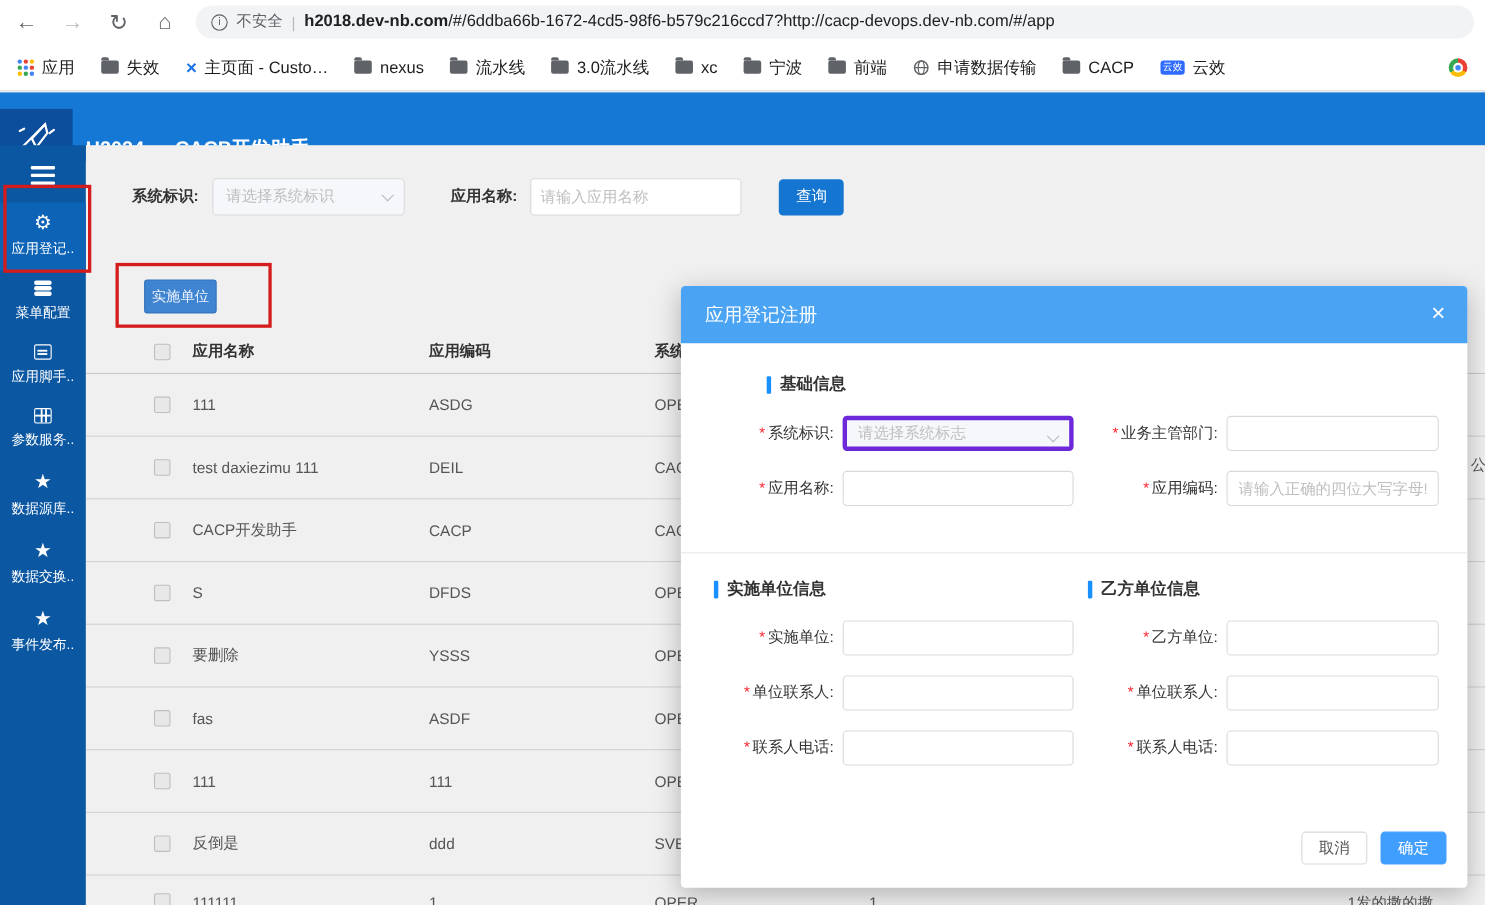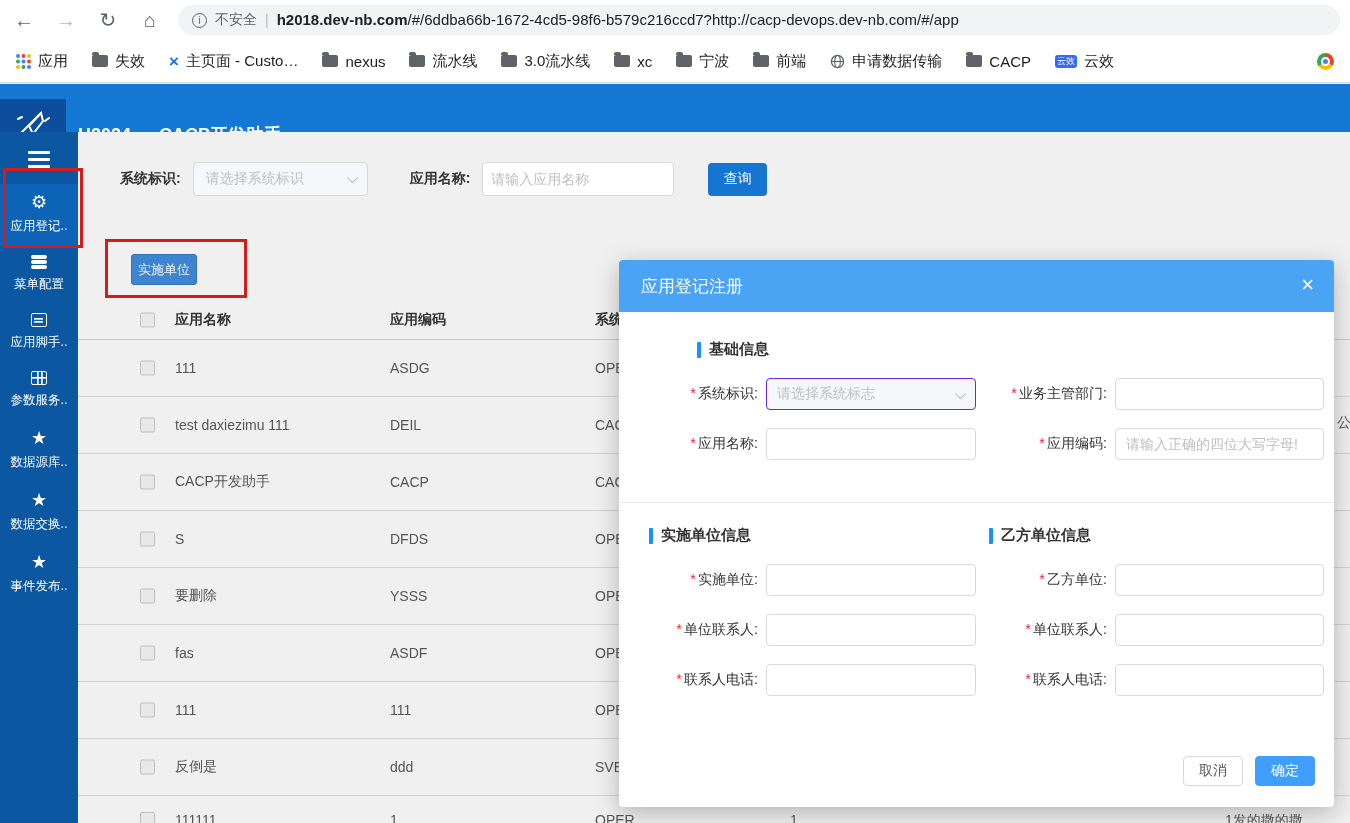--- a/index.html
+++ b/index.html
@@ -90,22 +90,22 @@
   .m-section .bar { width: 4px; height: 16px; background: #1890ff; border-radius: 1px; }
   .m-section .txt { font-size: 15px; font-weight: bold; color: #333; }
   .sec-basic { left: 30px; top: 80px; padding-left: 48px; } .sec-impl { left: 30px; top: 266px; } .sec-b { left: 370px; top: 266px; }
   .m-divider { position: absolute; left: 0; right: 0; top: 242px; border-top: 1px solid #e9e9e9; }
   .fg { position: absolute; display: flex; align-items: center; height: 32px; }
   .fg .flabel { display: inline-block; text-align: right; font-size: 14px; color: #333; margin-right: 8px; white-space: nowrap; }
   .fg.col1 { left: 10px; justify-content: center; } .fg.col1 .flabel { width: 129px; }
   .fg.col2 { left: 339px; } .fg.col2 .flabel { width: 149px; }
   .req { color: #f5222d; margin-right: 3px; }
   .m-input { width: 210px; height: 32px; border: 1px solid #d9d9d9; border-radius: 4px; padding: 0 10px; font-size: 14px; color: #333; font-family: "Liberation Sans", sans-serif; background: #fff; }
-  .fg.col2 .m-input { width: 209px; }
-  .m-select { width: 210px; height: 32px; background: #f5f7fa; border: 1px solid #6d28d9; border-radius: 4px; display: flex; align-items: center; padding: 0 10px; color: #bfbfbf; font-size: 14px; position: relative; cursor: pointer; }
+  .fg.col2 .m-input { width: 193px; }
+  .m-select { width: 210px; height: 32px; background: #f5f7fa; border: 4px solid #6d28d9; border-radius: 4px; display: flex; align-items: center; padding: 0 10px; color: #bfbfbf; font-size: 14px; position: relative; cursor: pointer; }
   .r1 { top: 118px; } .r2 { top: 168px; } .r3 { top: 304px; } .r4 { top: 354px; } .r5 { top: 404px; }
   .m-footer-btn { position: absolute; top: 496px; width: 60px; height: 30px; border-radius: 4px; font-size: 14px; cursor: pointer; font-family: "Liberation Sans", sans-serif; }
   .btn-cancel { left: 564px; background: #fff; border: 1px solid #d9d9d9; color: #555; }
   .btn-ok { left: 636px; background: #409eff; border: 1px solid #409eff; color: #fff; }
 </style>
 </head>
 <body>
 
 <div id="canvas">
 

